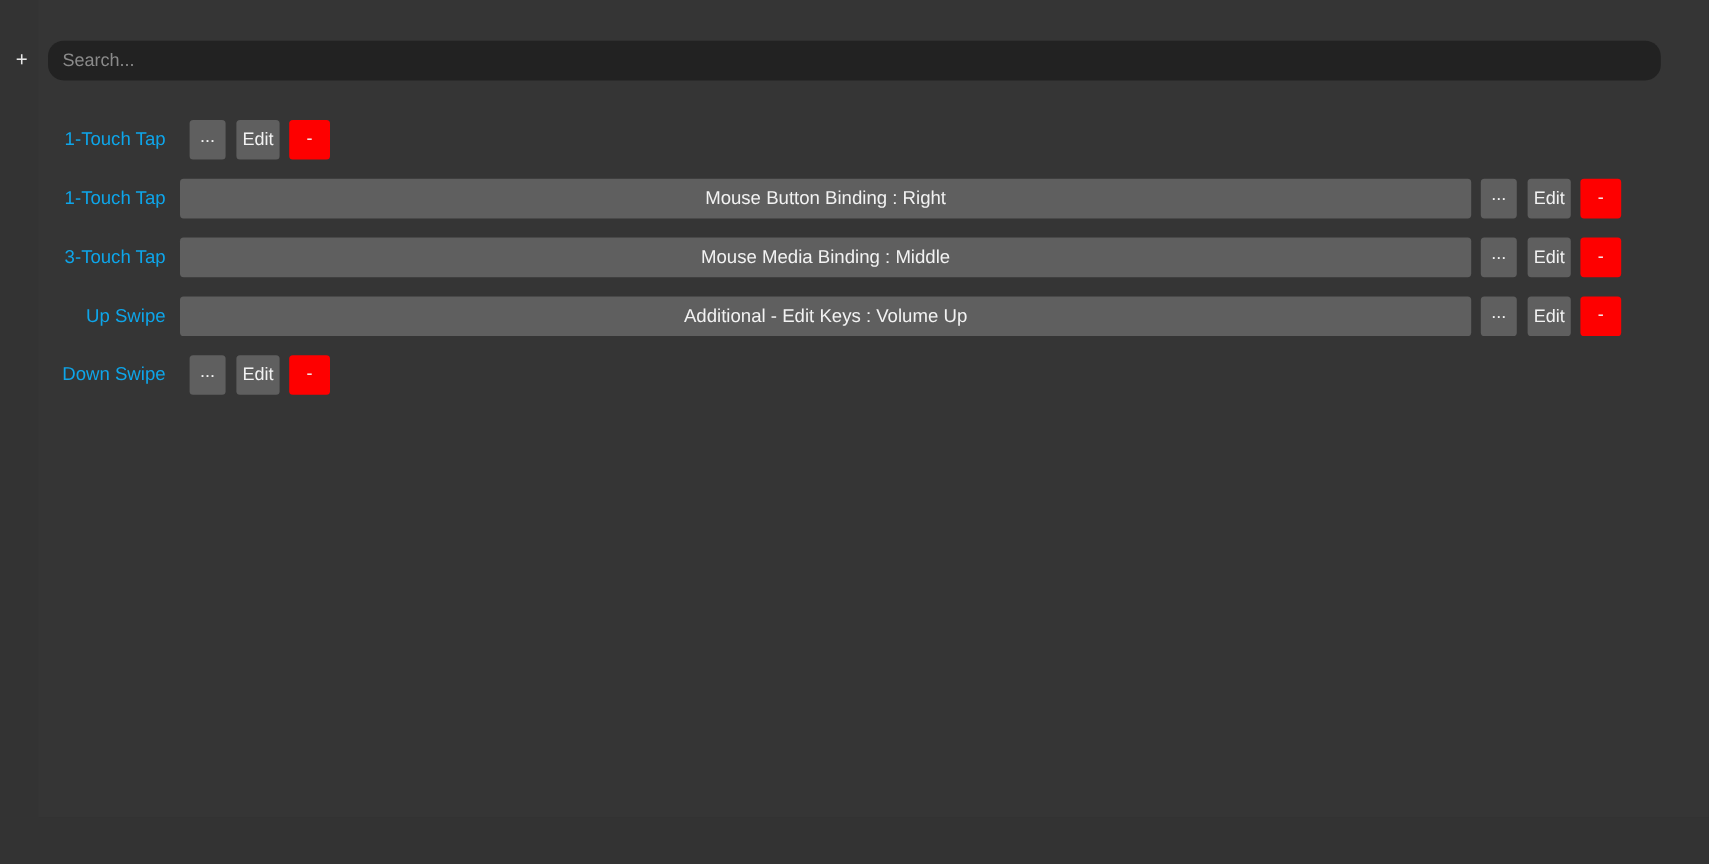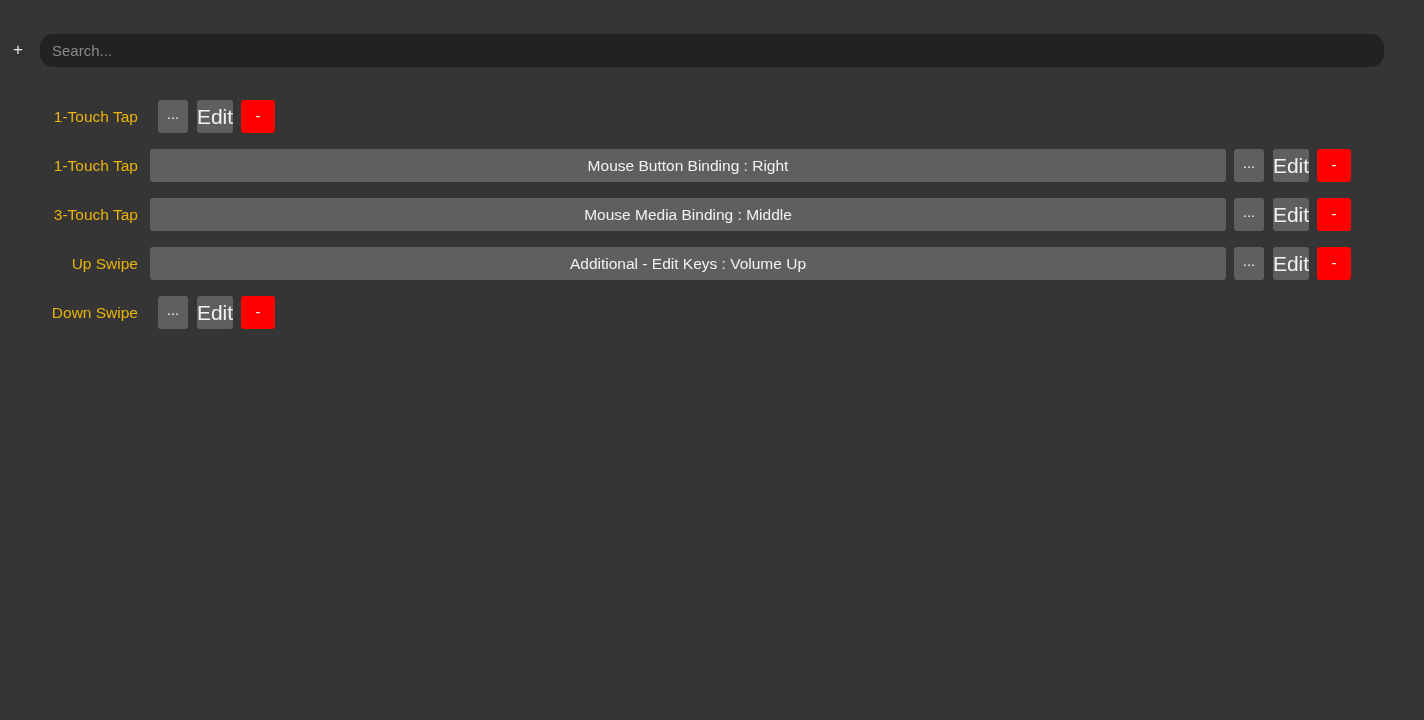--- a/index.html
+++ b/index.html
@@ -95,21 +95,21 @@
     height: 33px;
     margin-bottom: 16px;
     display: flex;
     align-items: center;
   }
 
   .row-label {
     width: 118px;
     flex: 0 0 118px;
     text-align: right;
-    color: #eab308;
+    color: #0ea5e9;
     font-size: 15.5px;
     line-height: 19px;
     padding-right: 12px;
     box-sizing: border-box;
     white-space: nowrap;
     user-select: none;
   }
 
   .binding-bar {
     flex: 0 0 1076px;
@@ -133,21 +133,21 @@
     margin-left: 8px;
   }
 
   .btn {
     height: 33px;
     border-radius: 3px;
     display: flex;
     align-items: center;
     justify-content: center;
     font-family: "Liberation Sans", sans-serif;
-    font-size: 21px;
+    font-size: 15px;
     color: #f2f2f2;
     border: 0;
     cursor: pointer;
     user-select: none;
     padding: 0;
   }
 
   .btn-dots {
     width: 30px;
     background: #5f5f5f;

